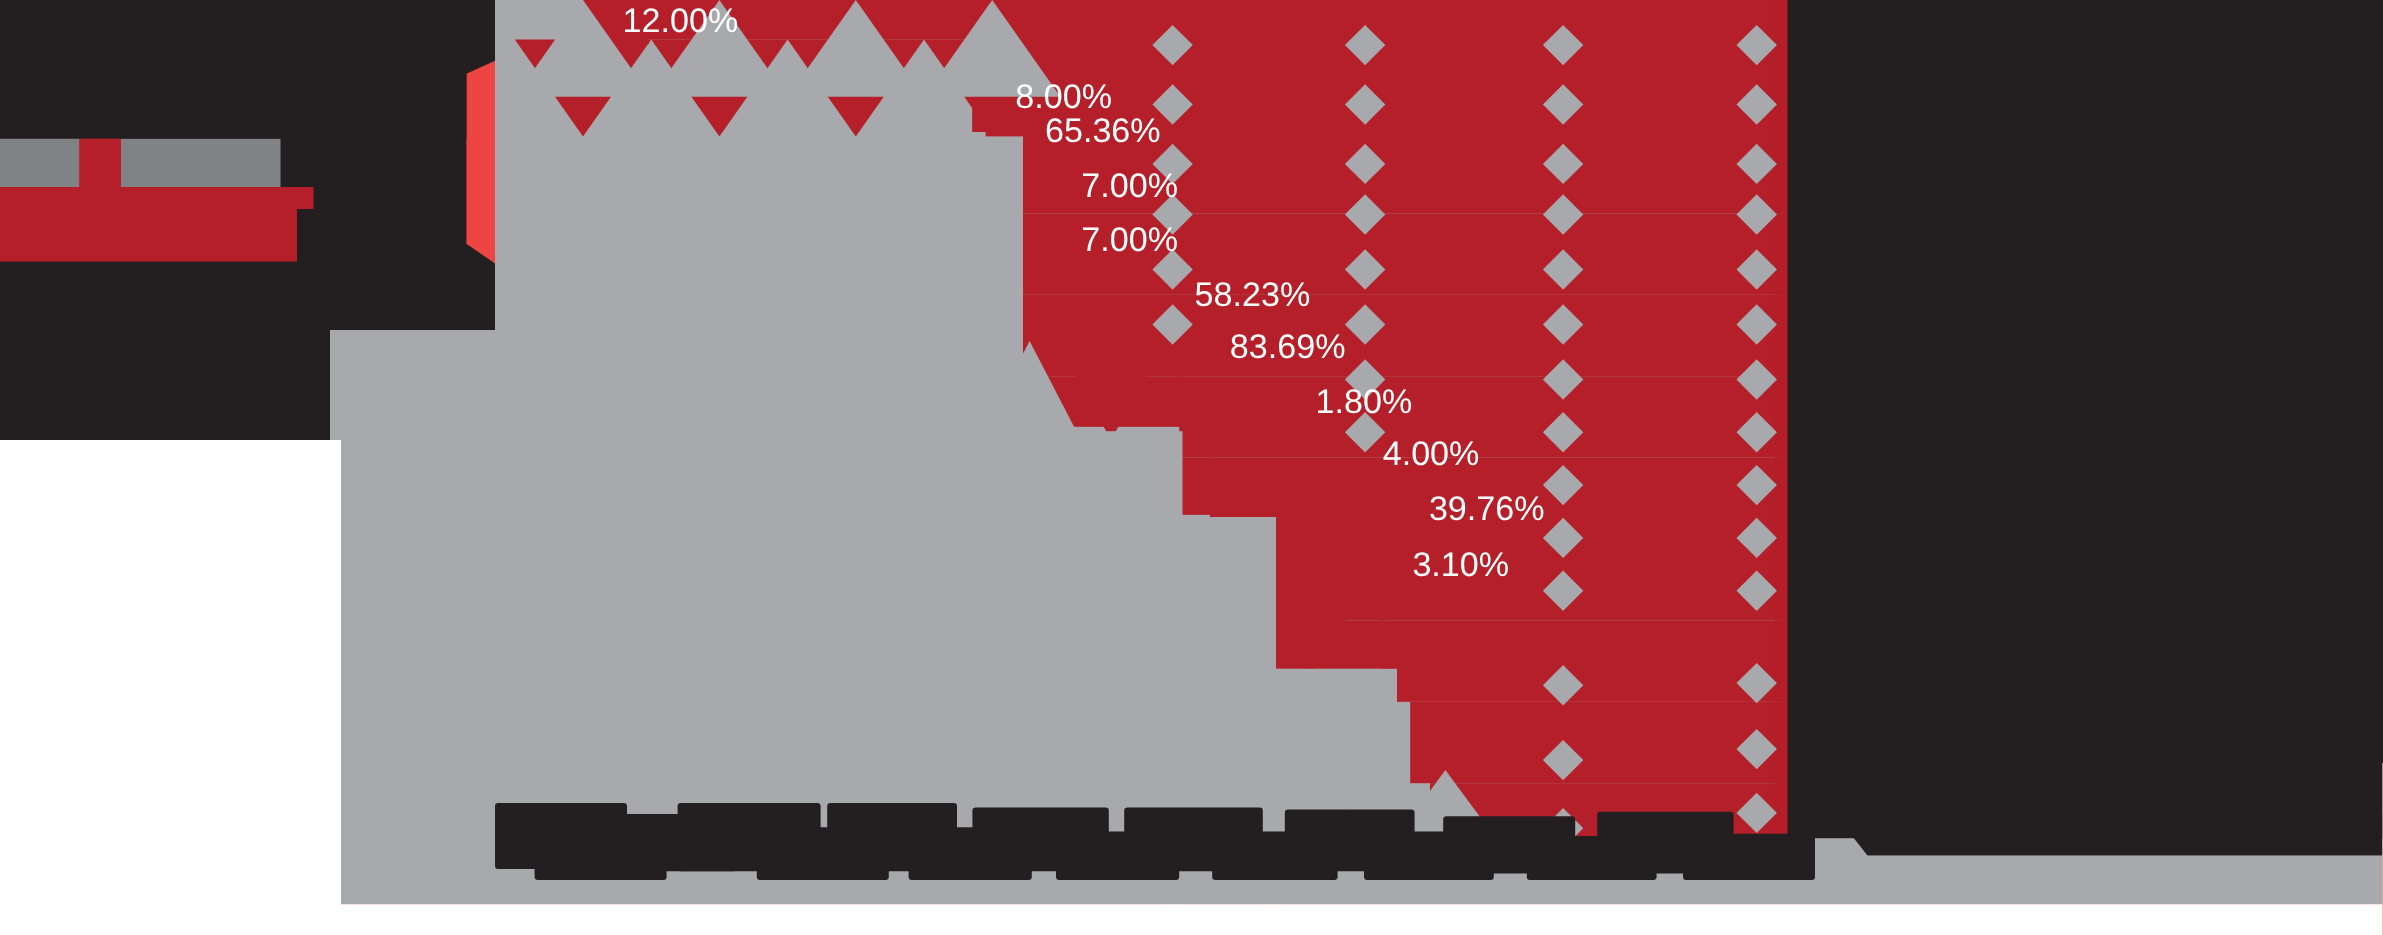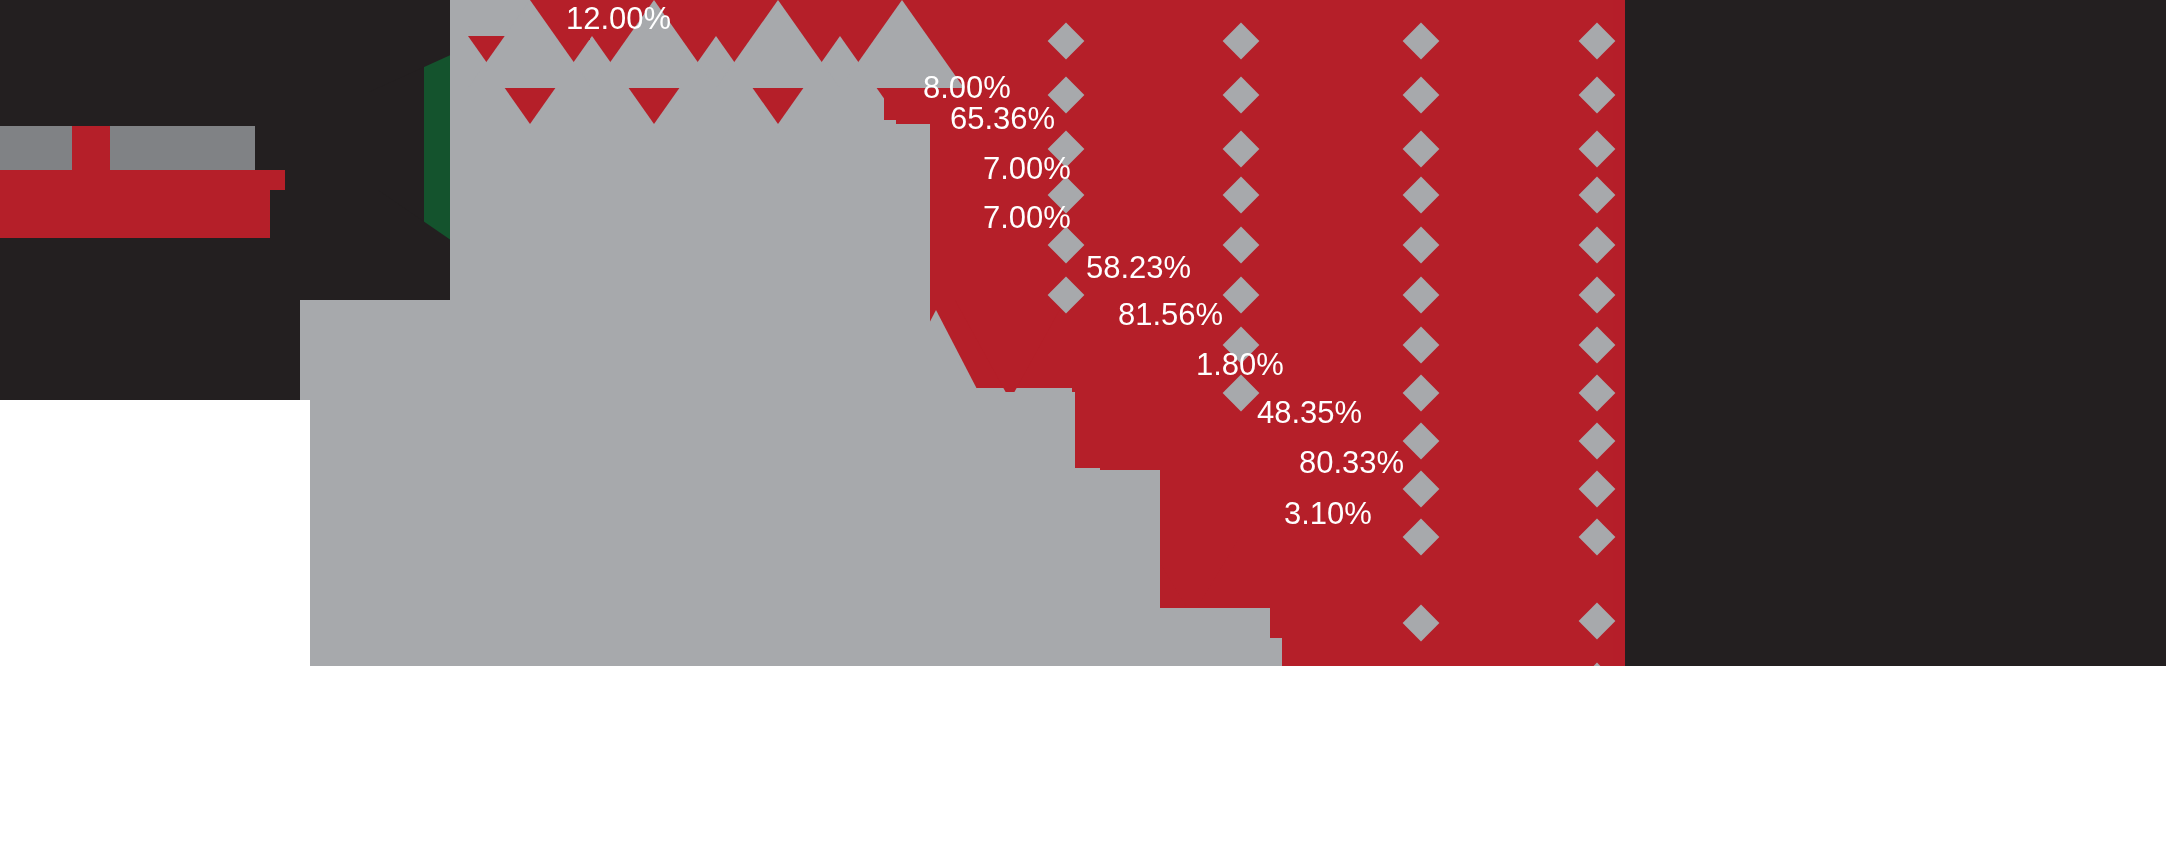--- a/index.html
+++ b/index.html
@@ -1,17 +1,17 @@
 <!DOCTYPE html>
 <html><head>
 <meta charset="utf-8">
 <style>
   html,body{margin:0;padding:0;background:#fff;}
   body{font-family:"Liberation Sans",sans-serif;}
-  #root{position:relative;width:2166px;height:666px;overflow:hidden;background:#14532d;}
+  #root{position:relative;width:2166px;height:850px;overflow:hidden;background:#ef4444;}
 
   
   .plot-panel{position:absolute;left:450px;top:0;width:1716px;height:822px;background:#a7a9ac;}
 
   
   .redact{position:absolute;background:#231f20;}
 
   #redact-title{left:0;top:0;width:424px;height:400px;}
 
   #redact-right{left:1625px;top:0;width:541px;height:762px;}
@@ -150,24 +150,24 @@
   <div class="diamond" style="left:1408px;top:678px;"></div>
   <div class="diamond" style="left:1408px;top:740px;"></div>
   <div class="diamond" style="left:1228px;top:722px;"></div>
 
   <div class="value-label" style="left:566px;top:3px;">12.00%</div>
   <div class="value-label" style="left:923px;top:72px;">8.00%</div>
   <div class="value-label" style="left:950px;top:103px;">65.36%</div>
   <div class="value-label" style="left:983px;top:153px;">7.00%</div>
   <div class="value-label" style="left:983px;top:202px;">7.00%</div>
   <div class="value-label" style="left:1086px;top:252px;">58.23%</div>
-  <div class="value-label" style="left:1118px;top:299px;">81.56%</div>
+  <div class="value-label" style="left:1118px;top:299px;">83.69%</div>
   <div class="value-label" style="left:1196px;top:349px;">1.80%</div>
-  <div class="value-label" style="left:1257px;top:397px;">48.35%</div>
-  <div class="value-label" style="left:1299px;top:447px;">80.33%</div>
+  <div class="value-label" style="left:1257px;top:397px;">4.00%</div>
+  <div class="value-label" style="left:1299px;top:447px;">39.76%</div>
   <div class="value-label" style="left:1284px;top:498px;">3.10%</div>
 
   <div class="redact" id="redact-title"></div>
   <div class="legend-strip" id="legend-gray-1"></div>
   <div class="legend-strip" id="legend-gray-2"></div>
   <div class="legend-strip" id="legend-red-1"></div>
   <div class="legend-strip" id="legend-red-2"></div>
   <div class="redact" style="left:0;top:0;width:424px;height:126px;"></div>
   <div class="redact" style="left:0;top:238px;width:300px;height:162px;"></div>
   <div class="redact" style="left:268px;top:238px;width:34px;height:50px;"></div>

